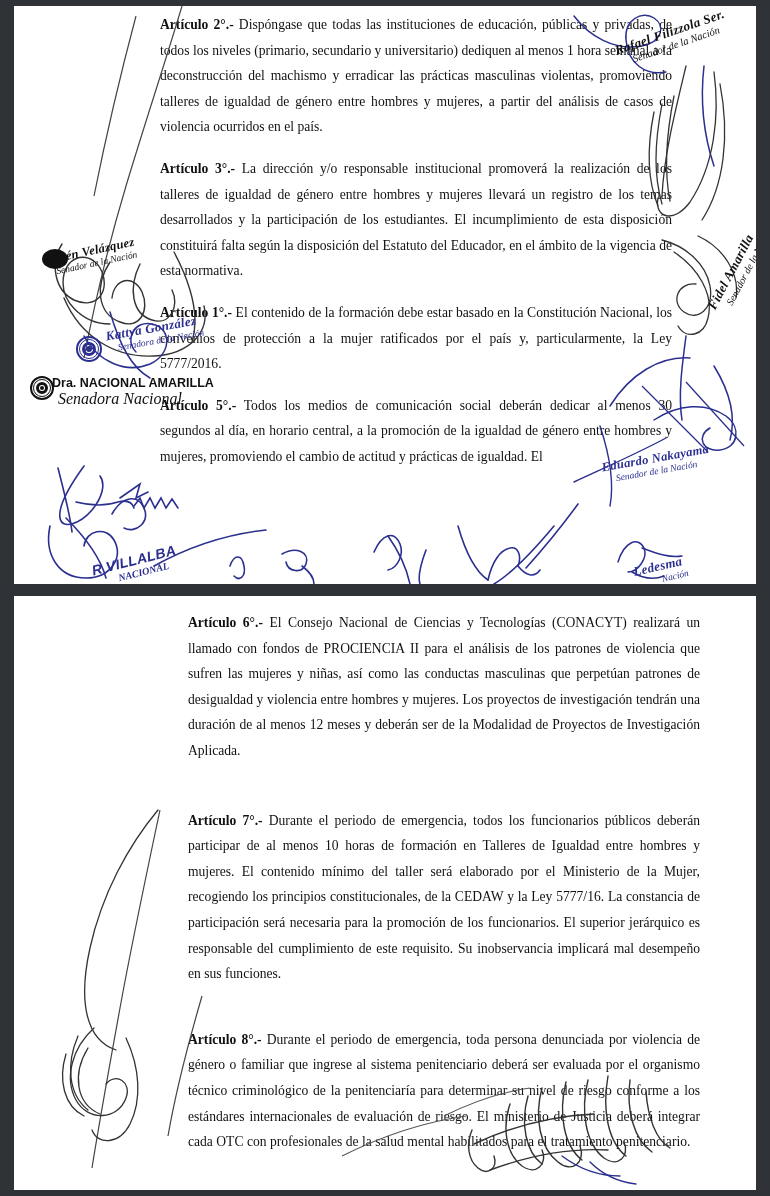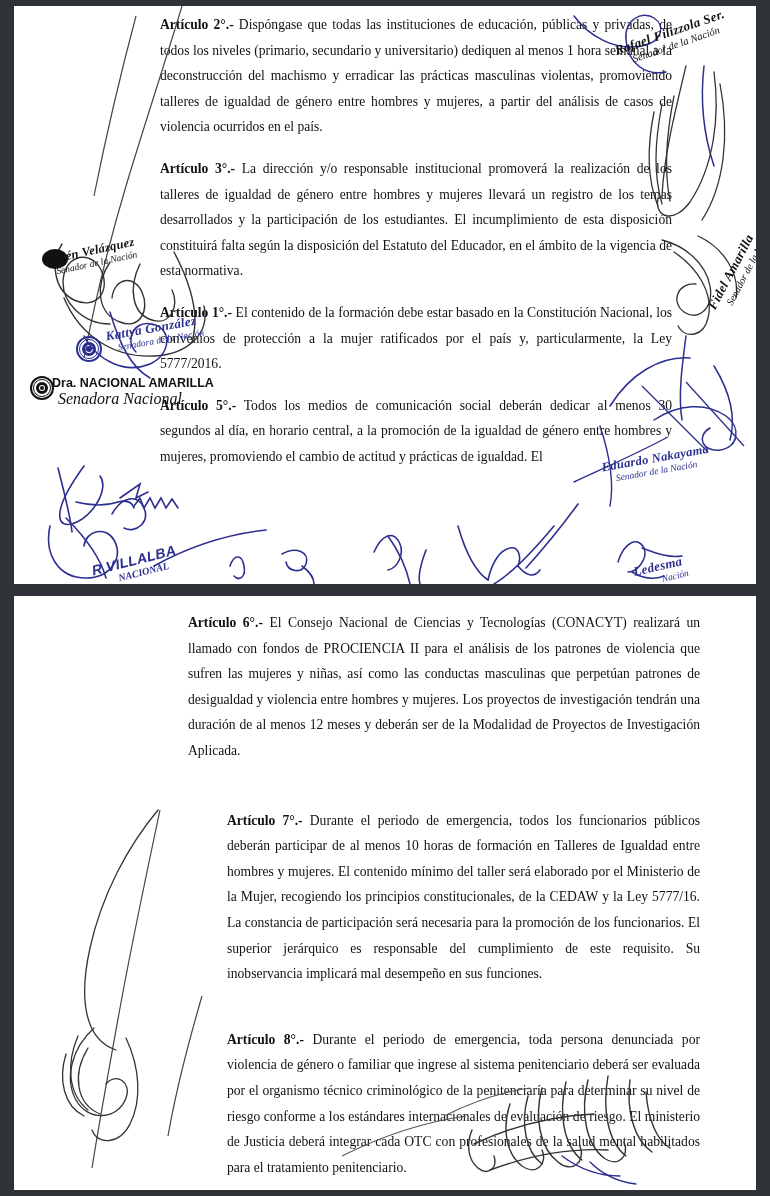--- a/index.html
+++ b/index.html
@@ -36,21 +36,21 @@
     text-align:justify;
     z-index:3;
   }
   #page-one .text-col{top:6px;}
   #page-two .text-col{top:14px;}
 
   .art{margin:0 0 16px 0; text-align:justify; text-justify:inter-word;}
   .art:last-child{margin-bottom:0;}
   .art b{font-weight:bold;}
   .art .lead{font-weight:bold;}
-  .gap-lg{margin-bottom:40px;margin-left:39px;}
+  .gap-lg{margin-bottom:40px;}
   .gap-xl{margin-bottom:44px;}
 
   
   .sep{position:absolute;left:0;width:770px;background:#2f3237;z-index:40;}
   #sep-top{top:0;height:6px;}
   #sep-mid{top:584px;height:12px;}
   #sep-bottom{top:1190px;height:6px;}
   .edge{position:absolute;top:0;height:1196px;width:14px;background:#2f3237;z-index:41;}
   #edge-left{left:0;}
   #edge-right{left:756px;}

